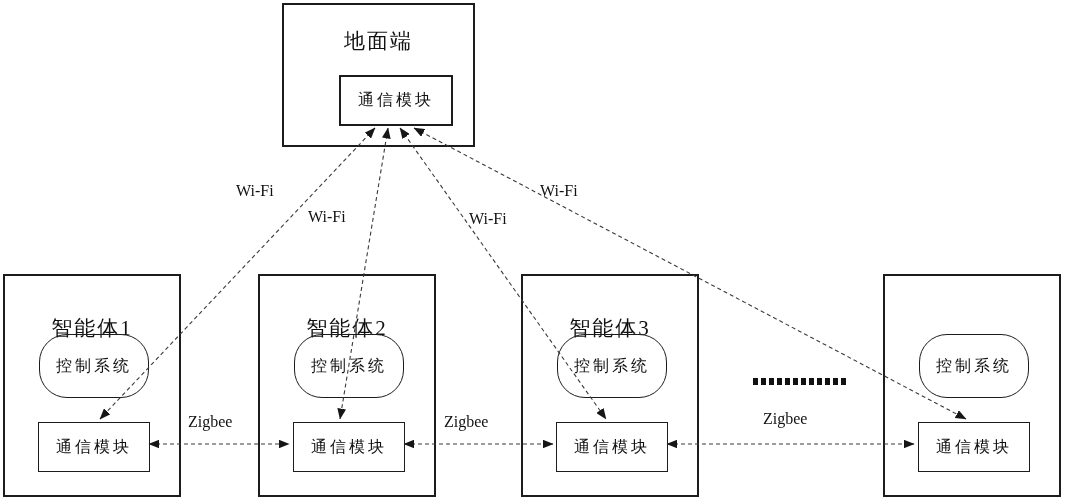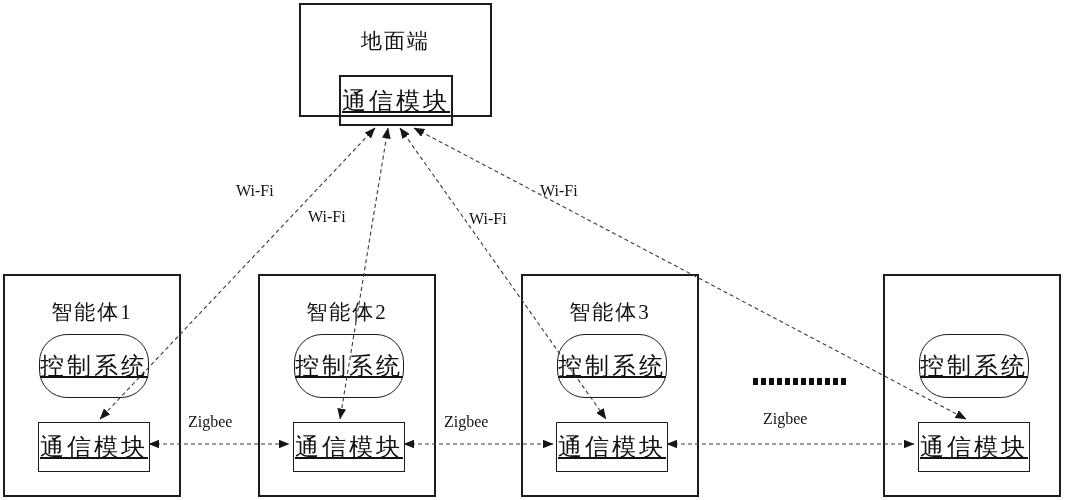--- a/index.html
+++ b/index.html
@@ -16,38 +16,37 @@
     border:2px solid #1c1c1c;
     background:transparent;
     box-sizing:border-box;
   }
   .inner-box{
     position:absolute;
     border:1.5px solid #1c1c1c;
     background:transparent;
     box-sizing:border-box;
     display:flex;align-items:center;justify-content:center;
-    font-size:24px;letter-spacing:3px;
+    font-size:16px;letter-spacing:3px;
     white-space:nowrap;
-    text-decoration:underline;
   }
   .rounded{border-radius:28px;}
   .box-title{
     position:absolute;left:0;right:0;
     text-align:center;
     font-size:21px;letter-spacing:2px;
     white-space:nowrap;
   }
   
-  .ground{left:299px;top:3px;width:193px;height:114px;}
+  .ground{left:282px;top:3px;width:193px;height:144px;}
   .ground .box-title{top:22px;}
   .ground-comm{left:339px;top:75px;width:114px;height:51px;border-width:2px;}
   
   .agent{top:274px;width:178px;height:223px;}
-  .agent .box-title{top:22px;}
+  .agent .box-title{top:38px;}
   .agent .control{left:34px;top:58px;width:110px;height:64px;}
   .agent .comm{left:33px;top:146px;width:112px;height:50px;}
   .agent-1{left:3px;}
   .agent-2{left:258px;}
   .agent-3{left:521px;}
   .agent-n{left:883px;}
   
   .link-label{
     position:absolute;
     font-size:16px;

